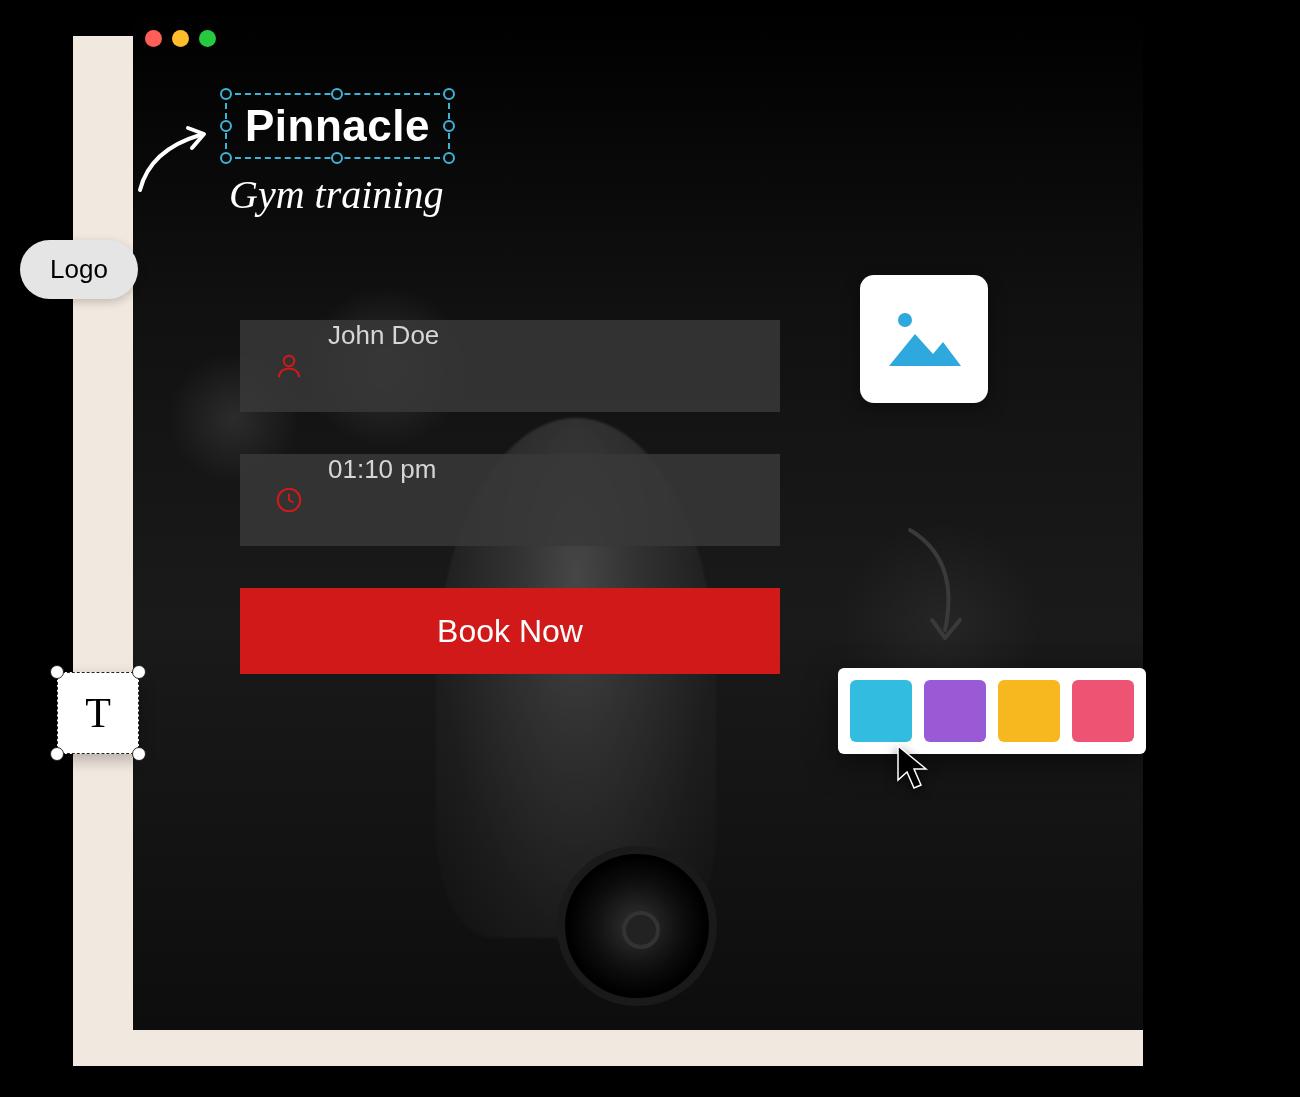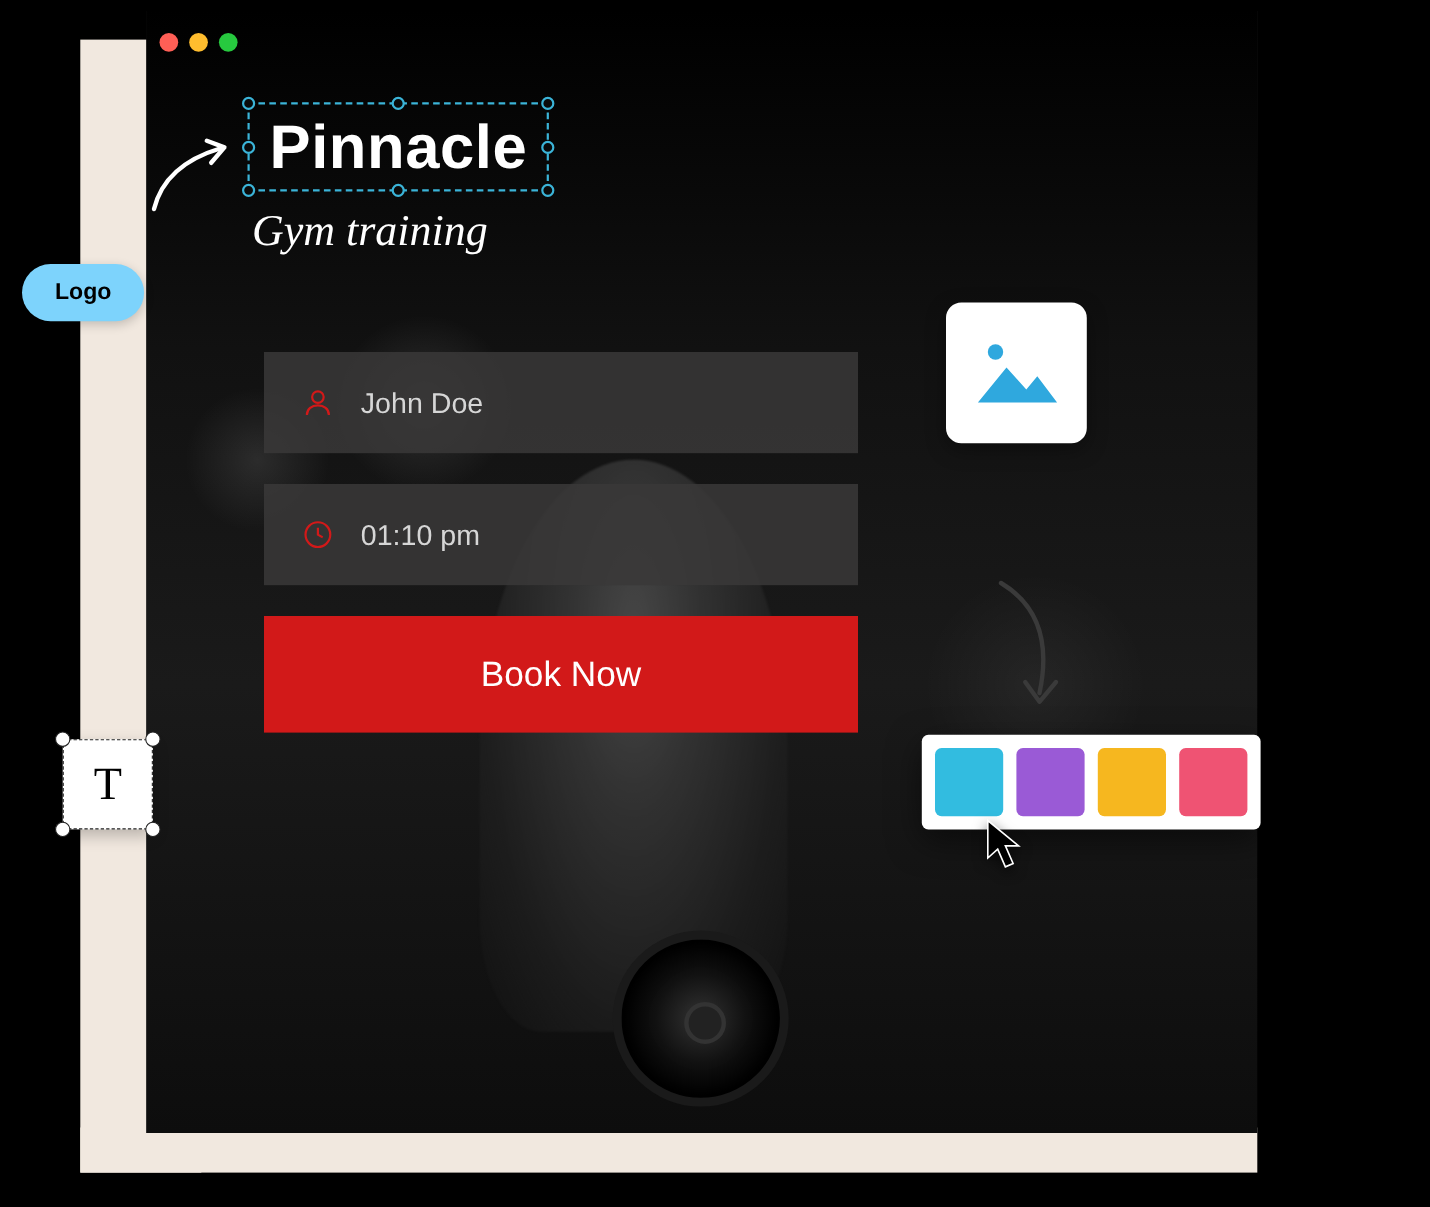--- a/index.html
+++ b/index.html
@@ -112,72 +112,71 @@
     background: #0a0a0a;
   }
   .h-tl{top:-7px;left:-7px;} .h-tr{top:-7px;right:-7px;}
   .h-bl{bottom:-7px;left:-7px;} .h-br{bottom:-7px;right:-7px;}
   .h-tm{top:-7px;left:50%;margin-left:-6px;}
   .h-bm{bottom:-7px;left:50%;margin-left:-6px;}
   .h-ml{left:-7px;top:50%;margin-top:-6px;}
   .h-mr{right:-7px;top:50%;margin-top:-6px;}
 
   .logo-title {
-    color:#fff; font-weight:800; font-size:56px; letter-spacing:0.5px;
+    color:#fff; font-weight:800; font-size:44px; letter-spacing:0.5px;
   }
   .logo-sub {
     color:#fff; font-size:40px; font-style:italic;
     font-family: "Brush Script MT", cursive;
     margin-top:12px;
     padding-left:4px;
   }
 
   
   .arrow-logo {
     position:absolute;
     left:130px; top:120px;
     z-index:13;
     color:#fff;
   }
 
   
   .logo-pill {
     position:absolute;
     left:20px; top:240px;
-    background:#7dd3fc;
+    background:#e5e5e5;
     border-radius:30px;
     padding:14px 30px;
-    font-weight:700;
-    font-size:21px;
+    font-weight:400;
+    font-size:26px;
     color:#000;
     z-index:14;
     box-shadow:0 3px 10px rgba(0,0,0,0.2);
   }
 
   
   .form-area {
     position:absolute;
     left:240px; top:320px;
     width:540px;
     z-index:8;
   }
   .field {
     background: rgba(58,56,56,0.85);
     height:92px;
     display:flex;
-    align-items:center;
     padding:0 34px;
     gap:24px;
-    margin-bottom:28px;
+    margin-bottom:42px;
   }
   .field-icon { flex:0 0 30px; display:flex; align-items:center; justify-content:center;}
   .field-text { color:#d6d6d6; font-size:26px; }
   .cta {
     background:#d21919;
-    height:106px;
+    height:86px;
     display:flex;
     align-items:center;
     justify-content:center;
     color:#fff;
     font-size:32px;
     font-weight:500;
     cursor:pointer;
   }
 
   

